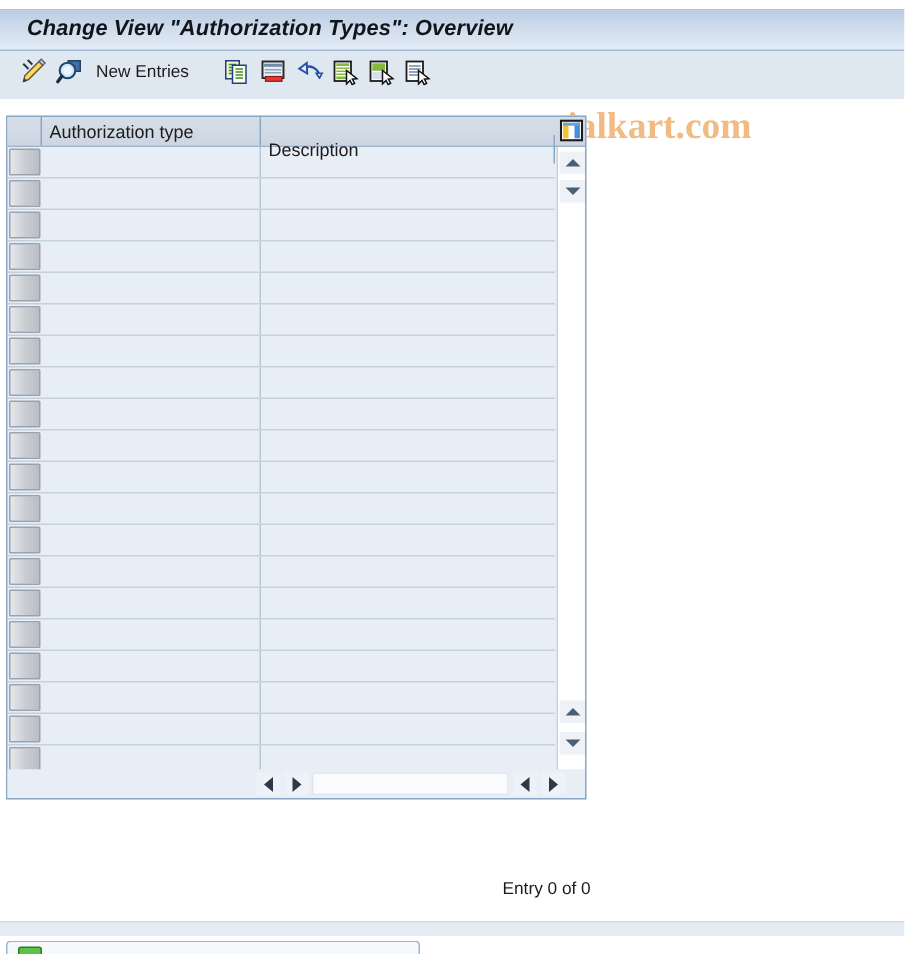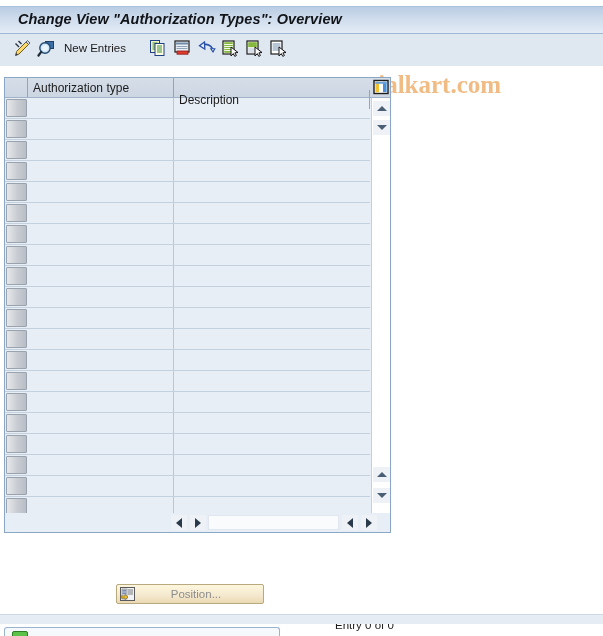--- a/index.html
+++ b/index.html
@@ -210,21 +210,20 @@
     color: #8d8d8d;
     padding-left: 12px;
     box-sizing: border-box;
   }
   .entry-count {
     position: absolute;
     left: 335px; top: 587px;
     font-size: 11.5px;
     color: #1b1b1b;
     white-space: nowrap;
-    margin-top: 32px;
   }
 
   
   .bottom-strip {
     position: absolute;
     left: 0; top: 614px;
     width: 603px; height: 10px;
     background: #e6ecf4;
     border-top: 1px solid #cfd9e5;
     box-sizing: border-box;
@@ -504,32 +503,20 @@
       <div class="htrack"></div>
       <div class="hbtn" style="left:337px;">
         <span class="tri tri-left"></span>
       </div>
       <div class="hbtn" style="left:356px;">
         <span class="tri tri-right"></span>
       </div>
     </div>
   </div>
 
-  <div class="position-btn">
-    <span class="position-icon">
-      <svg width="15" height="14" viewBox="0 0 15 14">
-        <rect x="0.5" y="0.5" width="14" height="13" fill="#f0f2f5" stroke="#5a5a5a" stroke-width="1"></rect>
-        <rect x="2" y="2" width="5" height="10" fill="#d6dae0" stroke="#8a8a8a" stroke-width="0.7"></rect>
-        <path d="M2.6 3.4h3.6M2.6 5h3.6M2.6 6.6h3.6" stroke="#4a6fa5" stroke-width="0.8"></path>
-        <path d="M8 3 h5 M8 5 h5 M8 7 h5" stroke="#6b6b6b" stroke-width="0.9"></path>
-        <path d="M1 9 L5 9 L5 7.4 L8 10 L5 12.6 L5 11 L1 11 Z" fill="#f2c230" stroke="#8a6a10" stroke-width="0.7"></path>
-      </svg>
-    </span>
-    <span class="position-label">Position...</span>
-  </div>
 
   <div class="entry-count">Entry 0 of 0</div>
 
   <div class="bottom-strip"></div>
   <div class="statusbar">
     <span class="status-icon"></span>
     <span class="status-text"></span>
   </div>
 
 </div>

